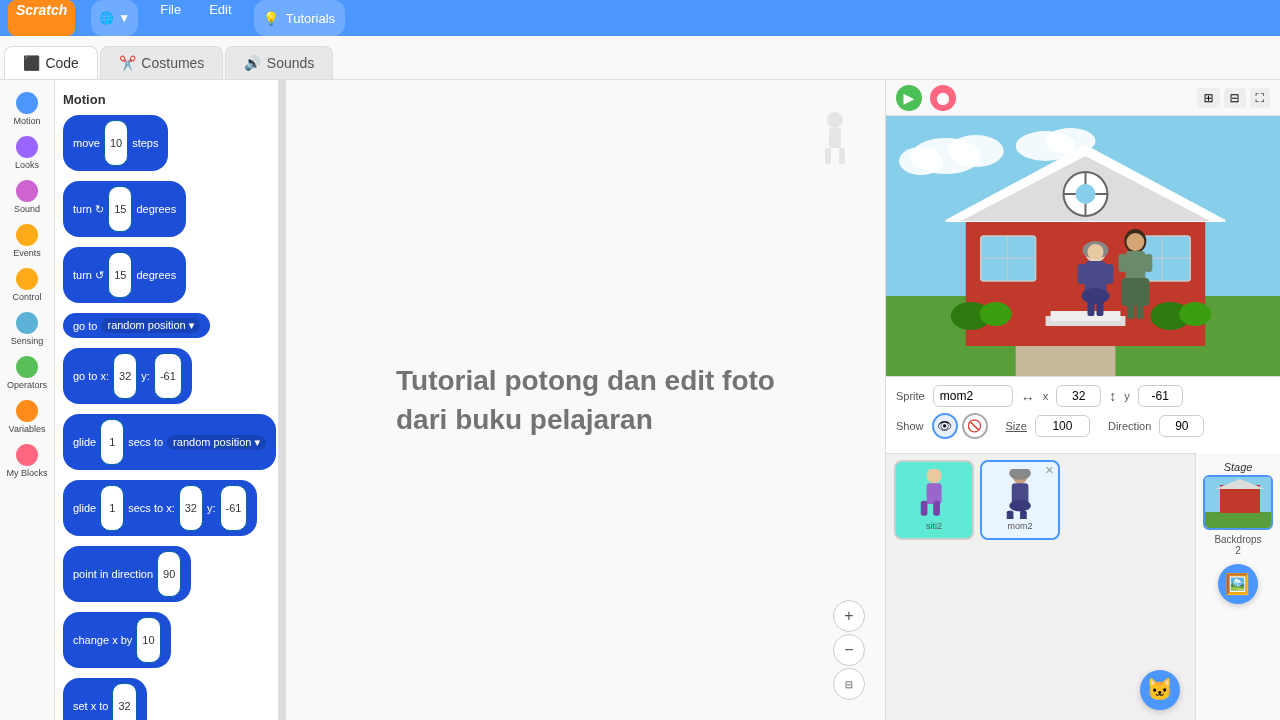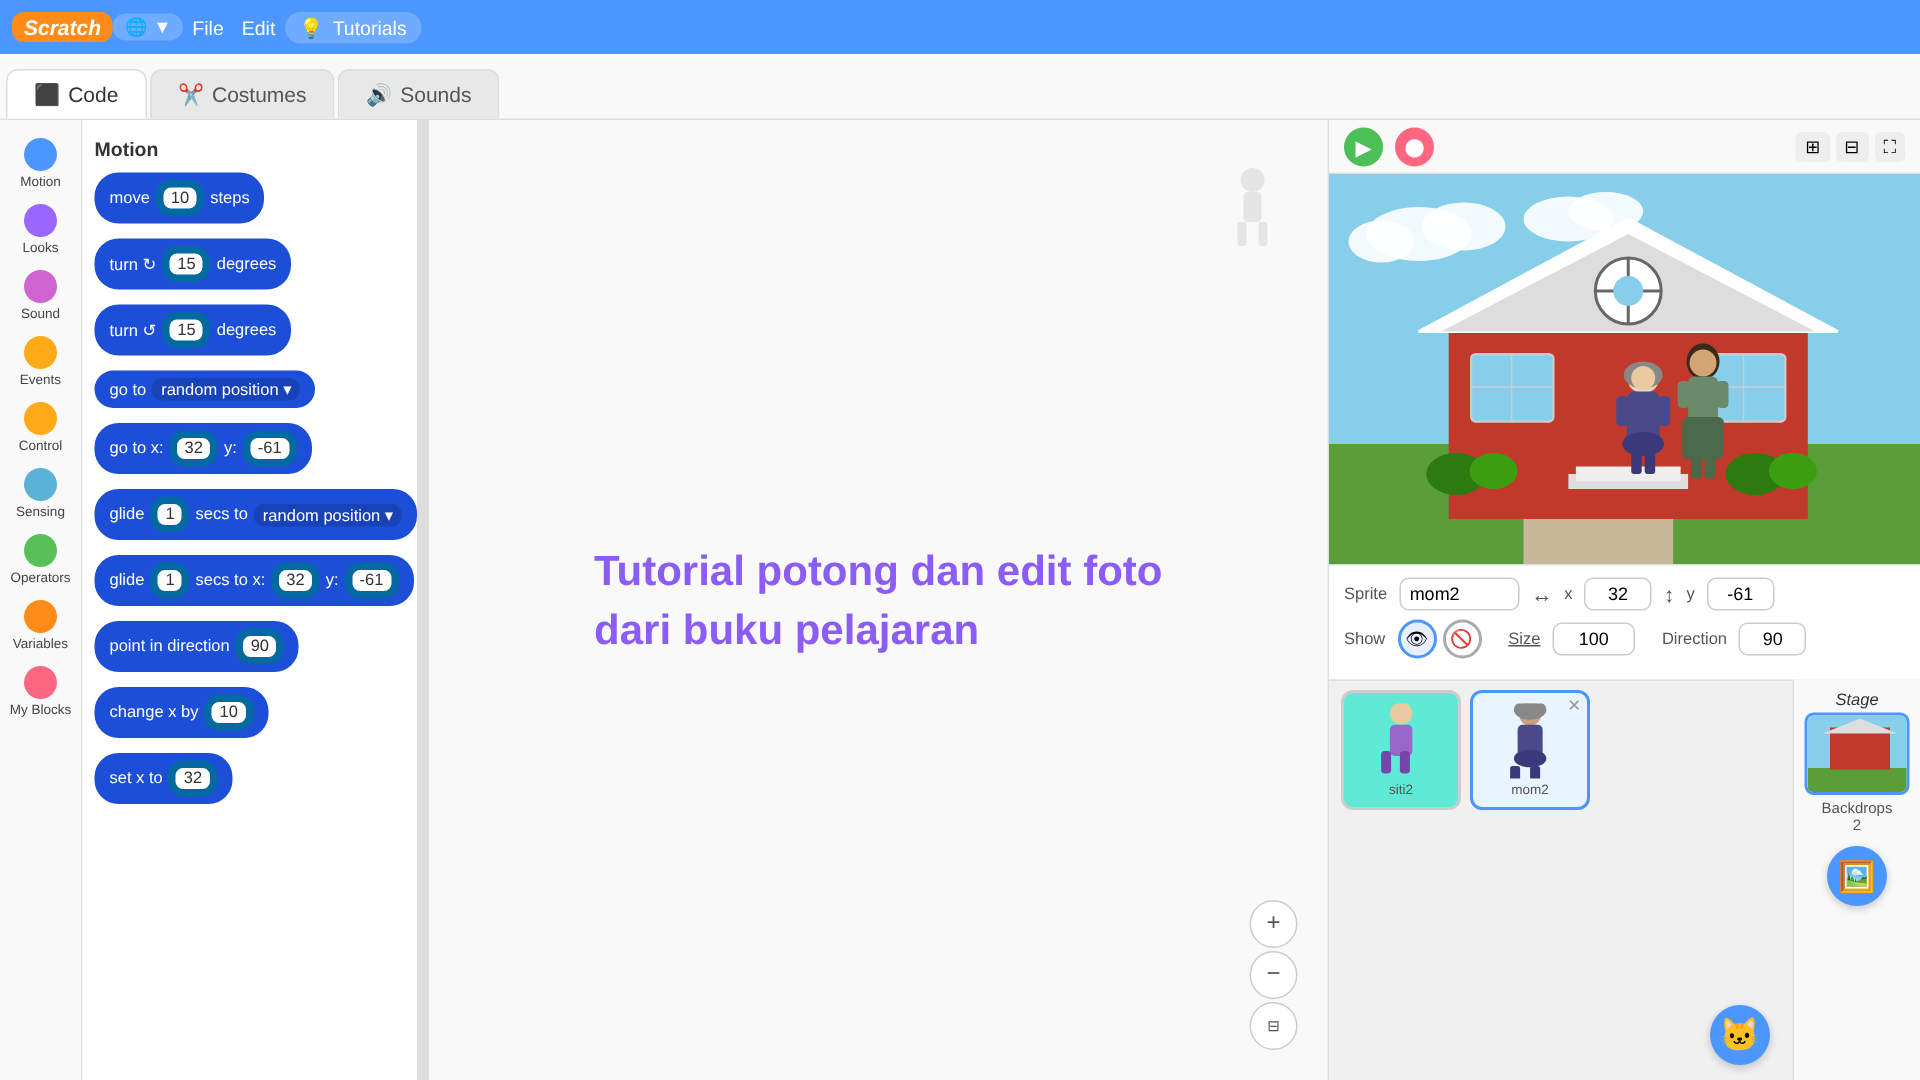--- a/index.html
+++ b/index.html
@@ -3,23 +3,22 @@
   <meta charset="utf-8">
   <style>
     * { box-sizing: border-box; margin: 0; padding: 0; }
     body { font-family: 'Helvetica Neue', Arial, sans-serif; font-size: 12px; background: #e5e5e5; width: 1280px; height: 720px; overflow: hidden; }
 
     
     #topbar {
       height: 36px;
       background: #4c97ff;
       display: flex;
-      align-items: center;
       padding: 0 8px;
-      gap: 0;
+      gap: 16px;
     }
     .scratch-logo {
       background: #ff8c1a;
       border-radius: 8px;
       padding: 2px 8px;
       font-weight: bold;
       font-size: 14px;
       color: white;
       font-style: italic;
     }
@@ -104,22 +103,22 @@
       margin-bottom: 8px; margin-top: 4px;
     }
     .block {
       display: inline-flex; align-items: center; gap: 4px;
       padding: 5px 10px; border-radius: 16px;
       color: white; font-size: 11px; font-weight: 500;
       margin-bottom: 5px; cursor: pointer; white-space: nowrap;
     }
     .block-blue { background: #1d4ed8; }
     .block-input {
-      background: white; color: #333; border: 5px solid #0369a1;
-      border-radius: 10px; padding: 1px 5px; font-size: 11px;
+      background: white; color: #333; border: 1px solid #0369a1;
+      border-radius: 10px; padding: 16px 5px; font-size: 11px;
       min-width: 24px; text-align: center; display: inline-block;
     }
     .block-row { margin-bottom: 5px; }
     .block-dropdown {
       background: rgba(0,0,0,0.15); border-radius: 10px;
       padding: 1px 6px; font-size: 11px; display: inline-flex; align-items: center; gap: 2px;
     }
 
     
     #center-area {
@@ -132,21 +131,21 @@
       width: 100%; height: 100%;
       display: flex; align-items: center; justify-content: center;
       position: relative;
     }
     .sprite-small {
       position: absolute; top: 30px; right: 30px;
       width: 40px; height: 60px;
       opacity: 0.5;
     }
     .tutorial-text {
-      font-size: 28px; font-weight: bold; color: #8b5cf6;
+      font-size: 28px; font-weight: bold; color: #737373;
       text-align: left; padding: 20px;
       line-height: 1.4;
     }
     .zoom-controls {
       position: absolute; bottom: 20px; right: 20px;
       display: flex; flex-direction: column; gap: 2px;
     }
     .zoom-btn {
       width: 32px; height: 32px; background: white;
       border-radius: 50%; border: 1px solid #ccc;

